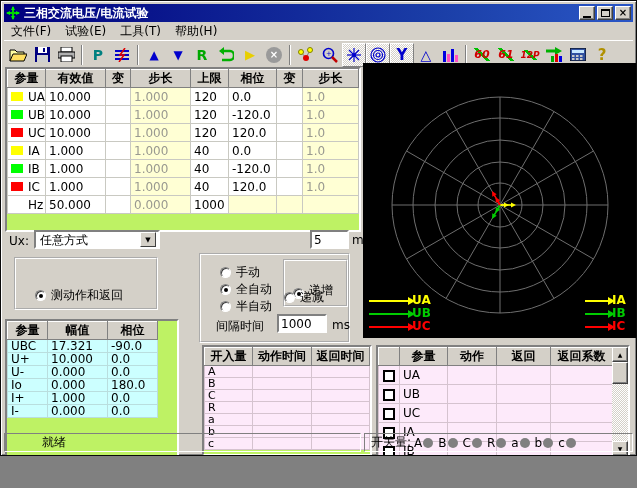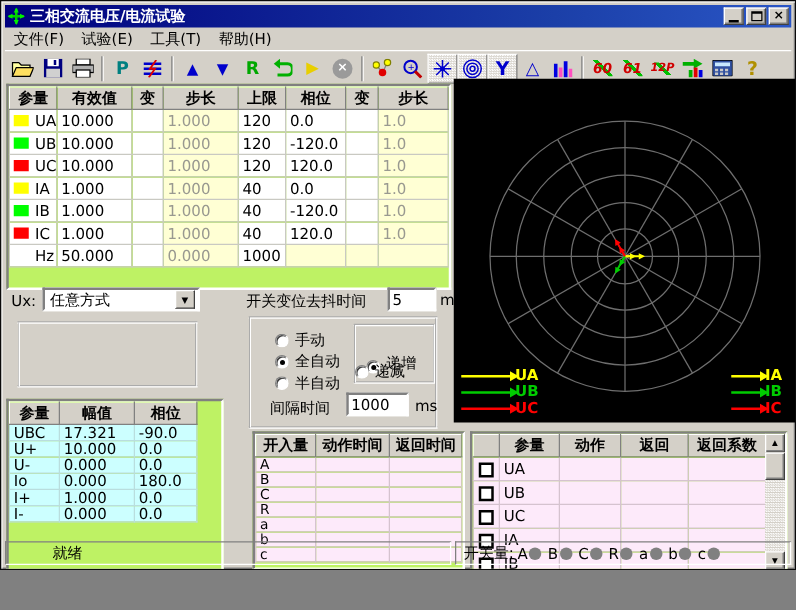--- a/index.html
+++ b/index.html
@@ -382,25 +382,28 @@
           </tr>
     </tbody>
       </table>
   </div>
 
   <span class="ctl-label" style="left:8px; top:233px;">Ux:</span>
   <div class="field select" style="left:33px; top:229px; width:126px;">
     <span class="val">任意方式</span>
     <span class="drop">▼</span>
   </div>
-  <span class="ctl-label" style="left:196px; top:232px;">开关变位去抖时间</span>
   <input class="field" style="left: 309px; top: 229px; width: 39px;" value="5">
   <span class="ctl-label" style="left:351px; top:232px;">ms</span>
 
   <div class="groupbox" style="left:13px; top:256px; width:144px; height:53px;"></div>
+  <div class="radio-row" style="left:34px; top:286px;">
+    <span class="radio sel"></span>
+      <span>测动作和返回</span>
+  </div>
 
   <div class="groupbox" style="left:198px; top:252px; width:151px; height:90px;"></div>
   <div class="radio-row" style="left:219px; top:263px;">
     <span class="radio"></span>
       <span>手动</span>
   </div>
   <div class="radio-row" style="left:219px; top:280px;">
     <span class="radio sel"></span>
       <span>全自动</span>
   </div>

